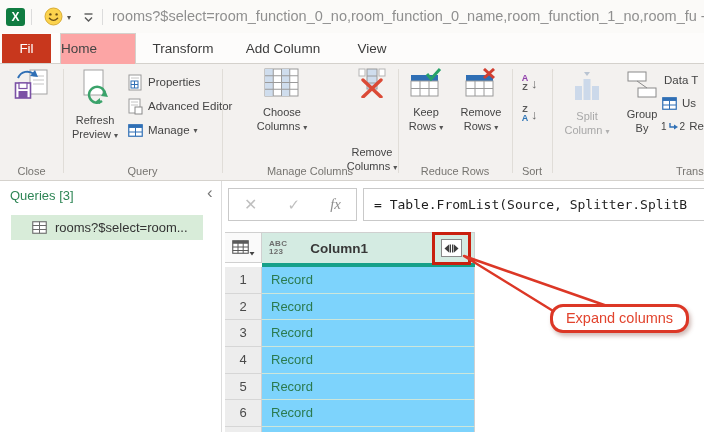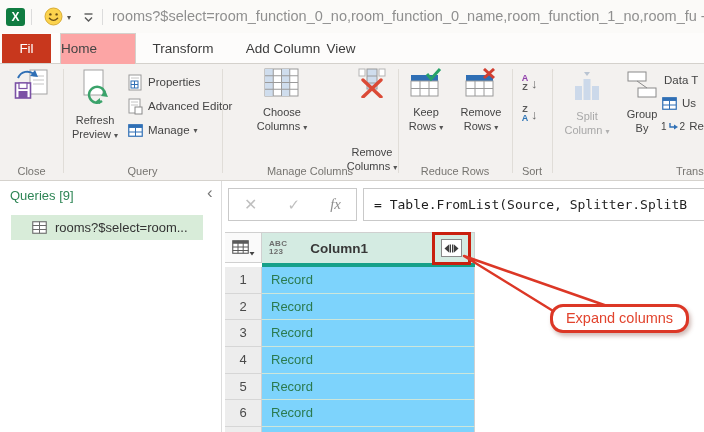--- a/index.html
+++ b/index.html
@@ -110,21 +110,21 @@
     </div>
     <div class="abs tb-sep" style="left:102px;"></div>
     <div class="abs title-text">rooms?$select=room_function_0_no,room_function_0_name,room_function_1_no,room_fu -</div>
   </div>
 
   <div class="abs tabrow"></div>
   <div class="abs tab-file">Fil</div>
   <div class="abs tab-active">Home</div>
   <div class="abs tab" style="left:148px;width:70px;">Transform</div>
   <div class="abs tab" style="left:240px;width:86px;">Add Column</div>
-  <div class="abs tab" style="left:320px;width:42px;">View</div>
+  <div class="abs tab" style="left:351px;width:42px;">View</div>
 
   <div class="abs ribbon">
 
     <div class="abs rbtn" style="left:4px;width:56px;">
       <span>
         <svg width="36" height="38" viewBox="0 0 36 38">
           <rect x="16" y="2" width="17" height="24" fill="#fff" stroke="#a3a3a3"></rect>
           <line x1="19" y1="8" x2="30" y2="8" stroke="#c4c4c4"></line>
           <line x1="19" y1="12" x2="30" y2="12" stroke="#c4c4c4"></line>
           <line x1="19" y1="16" x2="30" y2="16" stroke="#c4c4c4"></line>
@@ -308,21 +308,21 @@
       <svg width="11" height="11" viewBox="0 0 11 11" style="margin:2px 1px 0 1px;">
         <path d="M2 1 v4 h5" fill="none" stroke="#2f6fb5" stroke-width="1.4"></path>
         <polygon points="6,2.5 10,5 6,7.5" fill="#2f6fb5"></polygon>
       </svg>
       <span style="font-size:10px;color:#444;margin-right:4px;">2</span>
       <span>Re</span>
     </div>
     <div class="abs grp-label" style="left:660px;width:60px;text-align:left;padding-left:16px;">Trans</div>
   </div>
 
-  <div class="abs q-header">Queries [9]</div>
+  <div class="abs q-header">Queries [3]</div>
   <div class="abs q-collapse">‹</div>
   <div class="abs q-item">
     <span class="qic">
       <svg width="15" height="13" viewBox="0 0 15 13">
         <rect x="0.75" y="0.75" width="13.5" height="11.5" fill="#fff" stroke="#6a6a6a" stroke-width="1.1"></rect>
         <line x1="0.75" y1="4.5" x2="14.25" y2="4.5" stroke="#6a6a6a"></line>
         <line x1="0.75" y1="8.5" x2="14.25" y2="8.5" stroke="#6a6a6a"></line>
         <line x1="7.5" y1="0.75" x2="7.5" y2="12.25" stroke="#6a6a6a"></line>
       </svg>
     </span>

